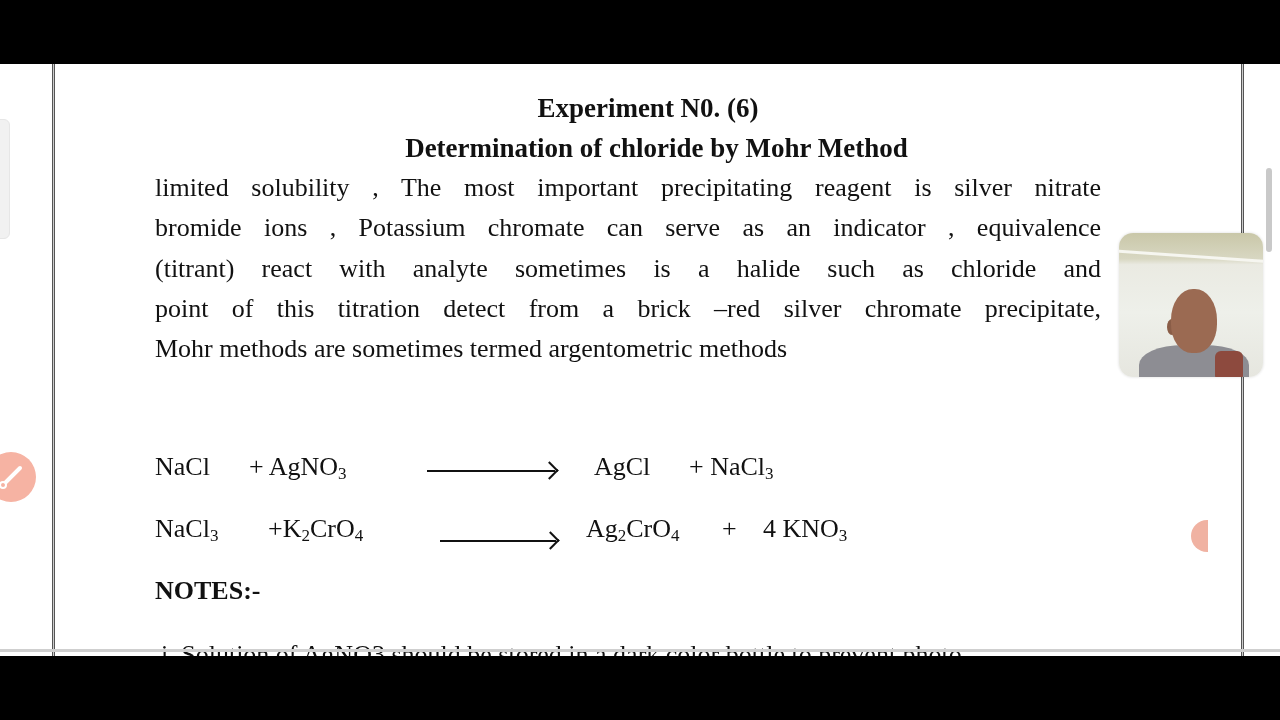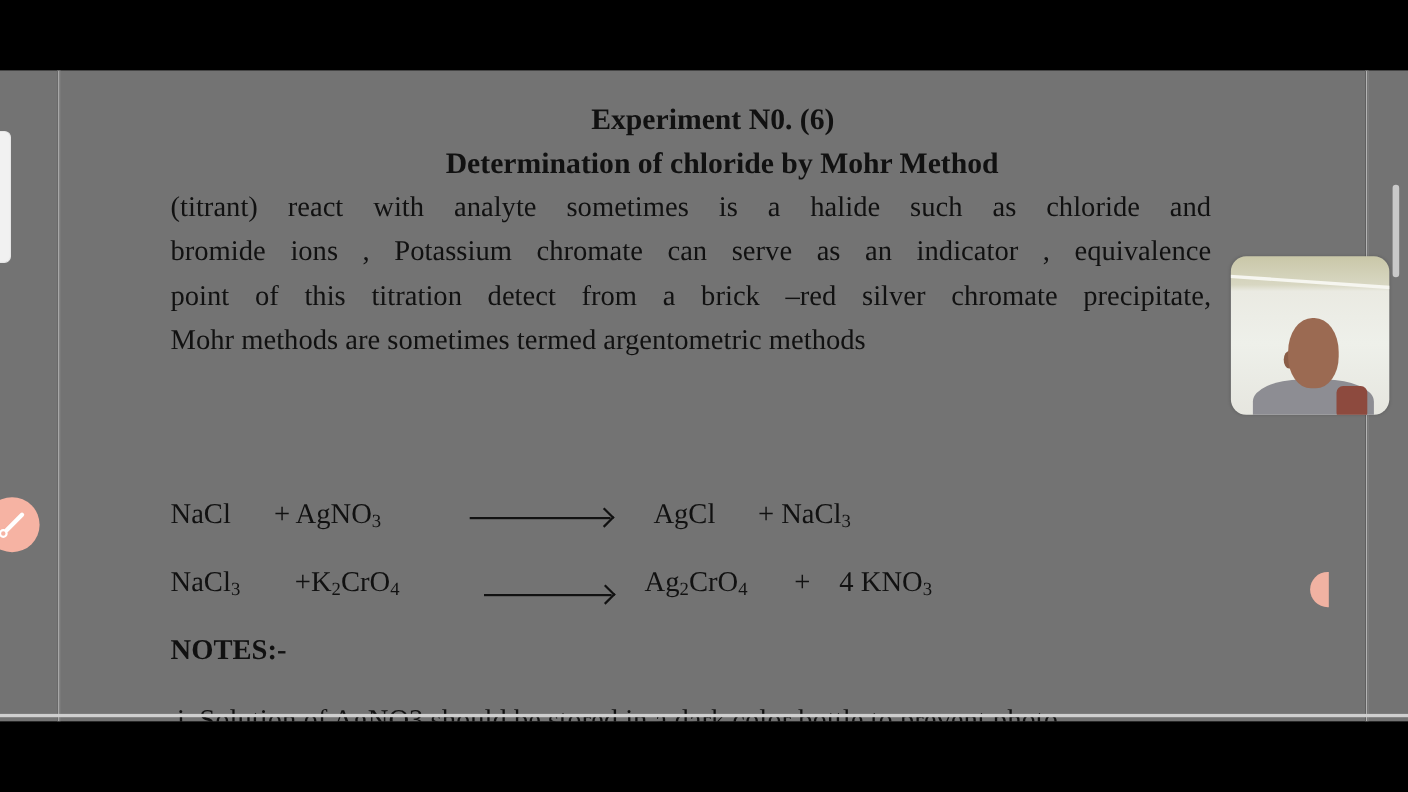--- a/index.html
+++ b/index.html
@@ -2,21 +2,21 @@
 <html><head>
 <meta charset="utf-8">
 <style>
   * { box-sizing: border-box; margin: 0; padding: 0; }
   html, body { width: 1280px; height: 720px; overflow: hidden; background: #000; }
   body { position: relative; font-family: "Liberation Serif", "DejaVu Serif", serif; color: #111; }
 
   .letterbox-top { position: absolute; left: 0; top: 0; width: 1280px; height: 64px; background: #000; }
   .letterbox-bottom { position: absolute; left: 0; top: 656px; width: 1280px; height: 64px; background: #000; z-index: 20; }
 
-  .viewport { position: absolute; left: 0; top: 64px; width: 1280px; height: 592px; background: #737373; overflow: hidden; }
+  .viewport { position: absolute; left: 0; top: 64px; width: 1280px; height: 592px; background: #ffffff; overflow: hidden; }
 
   .left-rail-panel { position: absolute; left: -6px; top: 55px; width: 16px; height: 120px; border-radius: 6px; background: #f1f1f1; border: 1px solid #e6e6e6; }
 
   .page-border-left { position: absolute; left: 52px; top: 0; width: 3px; height: 592px; border-left: 1px solid #555; border-right: 1px solid #555; background: #ccc; }
   .page-border-right { position: absolute; left: 1241px; top: 0; width: 3px; height: 592px; border-left: 1px solid #555; border-right: 1px solid #555; background: #ccc; }
 
   .bottom-rule { position: absolute; left: 0; top: 585px; width: 1280px; height: 3px; background: #cfcfcf; z-index: 2; }
 
   .scrollbar-thumb { position: absolute; left: 1266px; top: 104px; width: 6px; height: 84px; border-radius: 3px; background: #c9c9c9; }
 
@@ -60,22 +60,23 @@
   <div class="left-rail-panel"></div>
   <div class="page-border-left"></div>
   <div class="page-border-right"></div>
   <div class="scrollbar-thumb"></div>
 
   <div class="page">
     <div class="title title-1">Experiment N0. (6)</div>
     <div class="title title-2">Determination of chloride by Mohr Method</div>
 
     <div class="para">
+      <span class="line">limited solubility , The most important precipitating reagent is silver nitrate</span>
+      <span class="line">bromide ions , Potassium chromate can serve as an indicator , equivalence</span>
       <span class="line">(titrant) react with analyte sometimes is a halide such as chloride and</span>
-      <span class="line">bromide ions , Potassium chromate can serve as an indicator , equivalence</span>
       <span class="line">point of this titration detect from  a brick –red  silver chromate precipitate,</span>
       <span class="line last">Mohr methods are  sometimes termed argentometric methods</span>
     </div>
 
     <div>
       <span class="eq" style="left:99px; top:388px;">NaCl</span>
       <span class="eq" style="left:193px; top:388px;"><span>+ AgNO</span><sub>3</sub></span>
       <div class="arrow" style="left:371px; top:406px; width:128px;"></div>
       <span class="eq" style="left:538px; top:388px;">AgCl</span>
       <span class="eq" style="left:633px; top:388px;"><span>+ NaCl</span><sub>3</sub></span>

